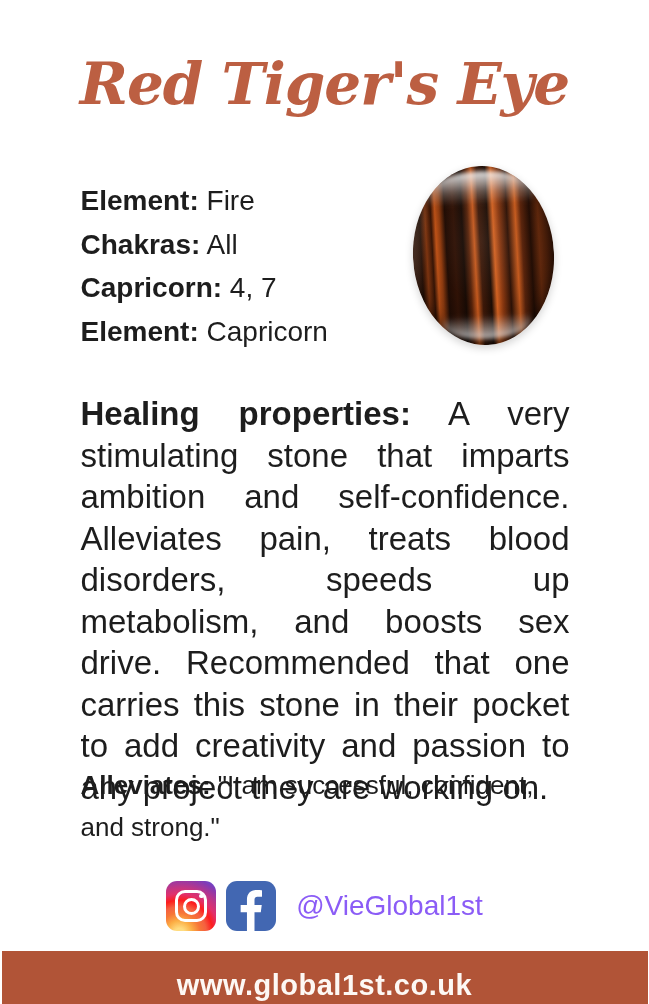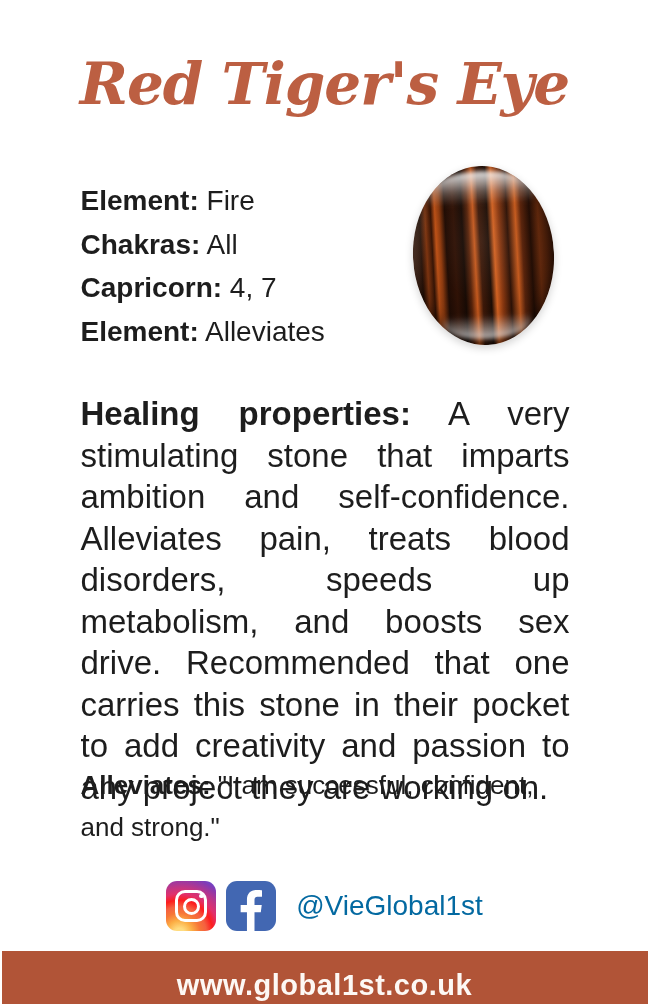--- a/index.html
+++ b/index.html
@@ -97,21 +97,21 @@
     position:absolute;left:50%;top:50%;width:17px;height:17px;
     margin:-8.5px 0 0 -8.5px;
     border:3.5px solid #fff;border-radius:50%;
   }
   .ig .dot{
     position:absolute;right:12.5px;top:12.5px;width:4.5px;height:4.5px;
     background:#fff;border-radius:50%;
   }
   .fb{background:var(--fb-blue);overflow:hidden;}
   .fb svg{position:absolute;inset:0;width:100%;height:100%;}
-  .handle{font-size:28px;color:#0369a1;margin-left:10px;}
+  .handle{font-size:28px;color:#8b5cf6;margin-left:10px;}
   
   .footer{
     position:absolute;left:0;bottom:0;width:100%;height:69px;
     background:var(--footer-bg);
     display:flex;align-items:center;justify-content:center;
   }
   .footer .url{
     color:#fdf8f4;font-size:29px;font-weight:700;letter-spacing:0.5px;cursor:pointer;
   }
 </style>
@@ -119,21 +119,21 @@
 <body>
 
 <div class="card">
 
   <div class="title">Red Tiger's Eye</div>
 
   <div class="info">
     <div><b>Element:</b> <span>Fire</span></div>
     <div><b>Chakras:</b> <span>All</span></div>
     <div><b>Capricorn:</b> <span>4, 7</span></div>
-    <div><b>Element:</b> <span>Alleviates</span></div>
+    <div><b>Element:</b> <span>Capricorn</span></div>
   </div>
 
   <div class="stone" title="Red Tiger's Eye polished oval stone with vertical red, brown and black bands">
     <div class="gloss-top"></div>
     <div class="gloss-bottom"></div>
   </div>
 
   <p class="healing"><b>Healing properties:</b> <span>A very stimulating stone that imparts ambition and self-confidence. Alleviates pain, treats blood disorders, speeds up metabolism, and boosts sex drive. Recommended that one carries this stone in their pocket to add creativity and passion to any project they are working on.</span></p>
 
   <p class="affirmation"><b>Alleviates:</b> <span>"I am successful, confident, and strong."</span></p>

